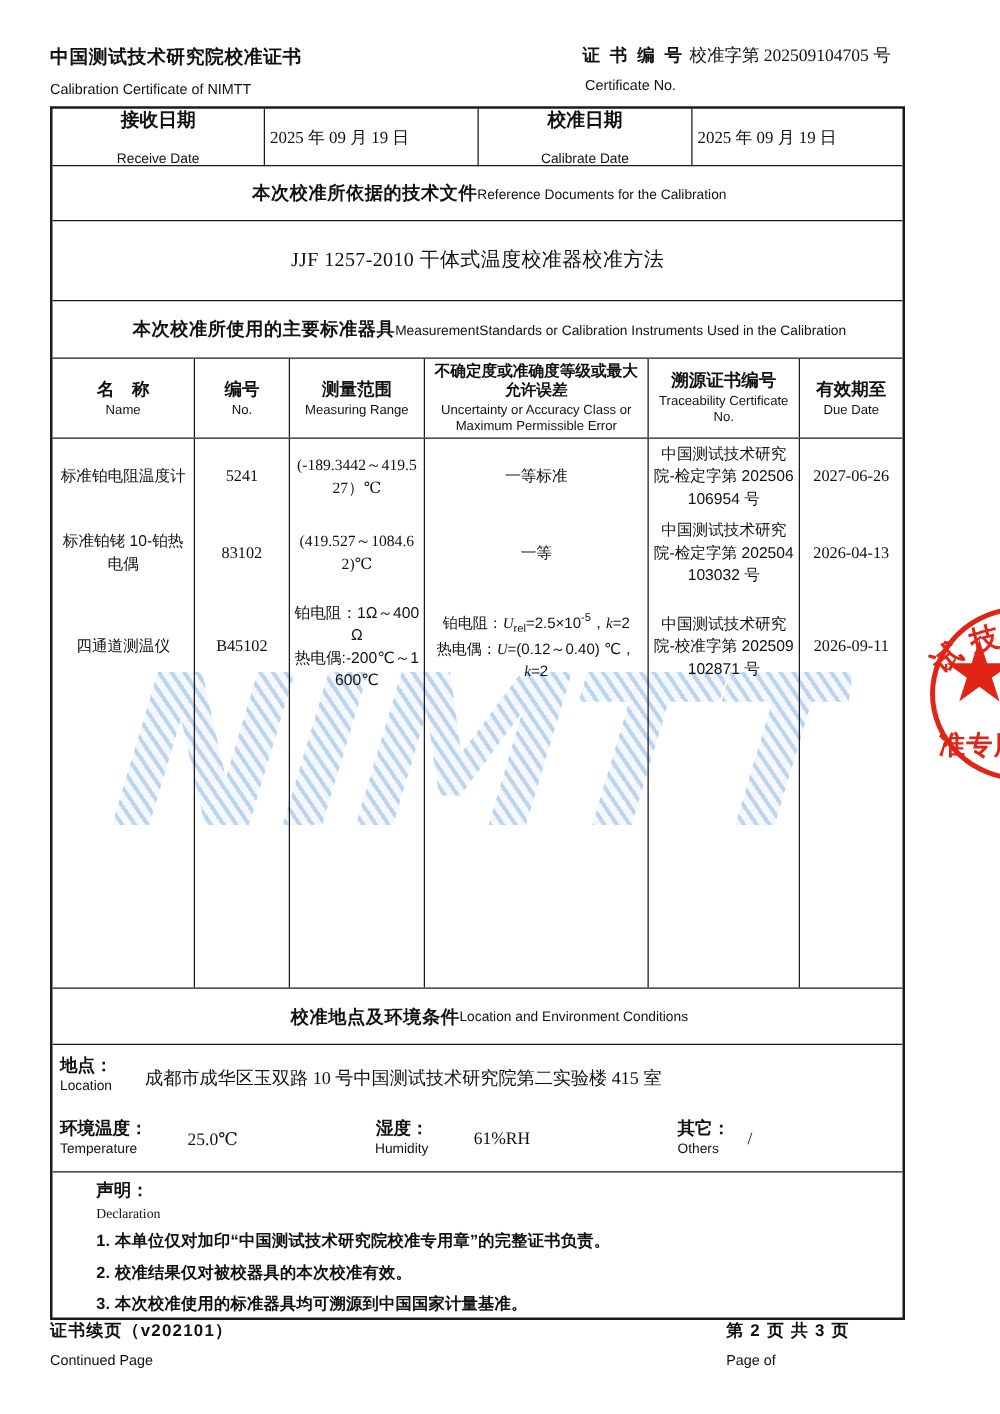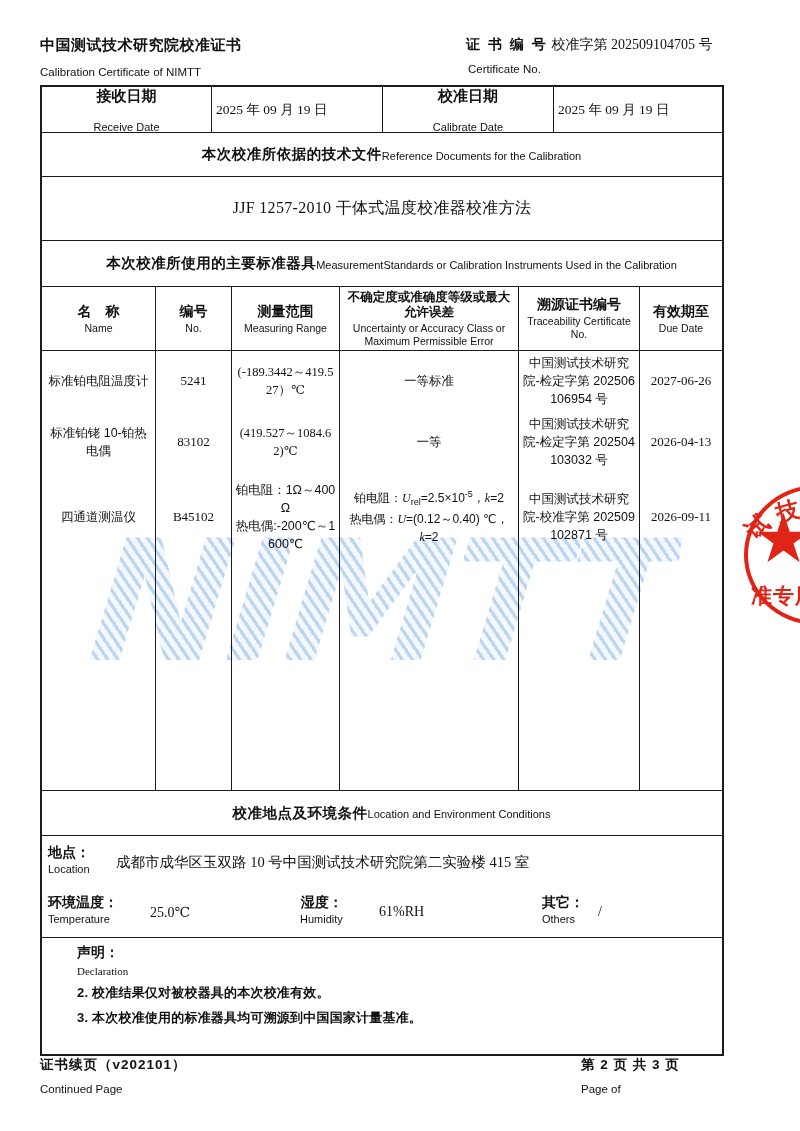--- a/index.html
+++ b/index.html
@@ -225,20 +225,21 @@
     <div class="abs" style="left:500px;top:58px;">
       <div class="lab-cn">其它：</div>
       <div class="lab-en">Others</div>
     </div>
     <div class="abs serif" style="left:556px;top:68px;font-size:14px;">/</div>
   </div>
 
   <div class="sect decl-box">
     <div class="decl-title">声明：</div>
     <div class="decl-en">Declaration</div>
+    <div class="decl-item">1. 本单位仅对加印“中国测试技术研究院校准专用章”的完整证书负责。</div>
     <div class="decl-item">2. 校准结果仅对被校器具的本次校准有效。</div>
     <div class="decl-item">3. 本次校准使用的标准器具均可溯源到中国国家计量基准。</div>
   </div>
 </div>
 
 <div class="foot">
   <div class="foot-left">
     <div class="foot-cn">证书续页（v202101）</div>
     <div class="foot-en">Continued Page</div>
   </div>

